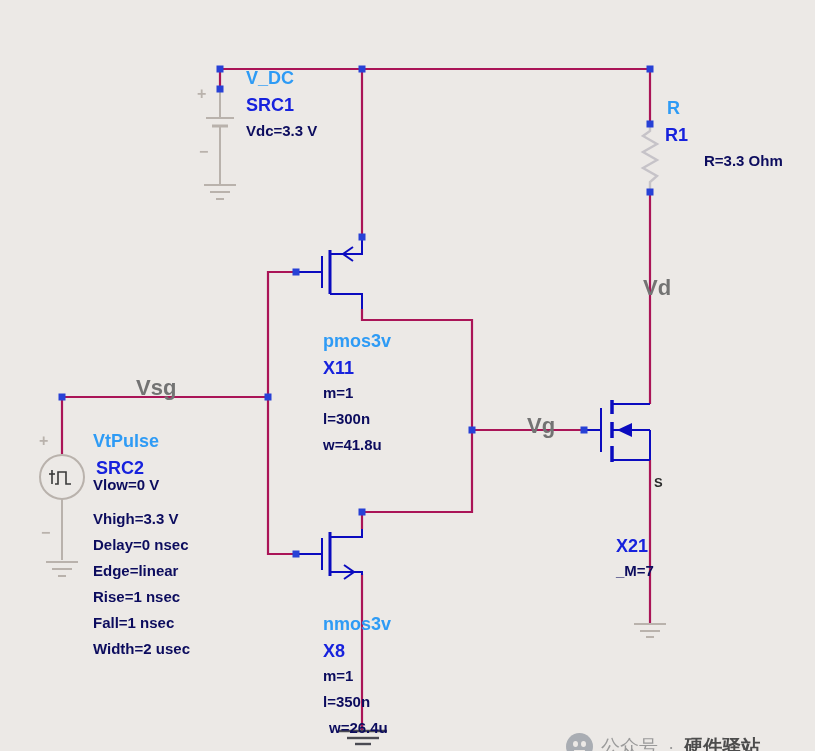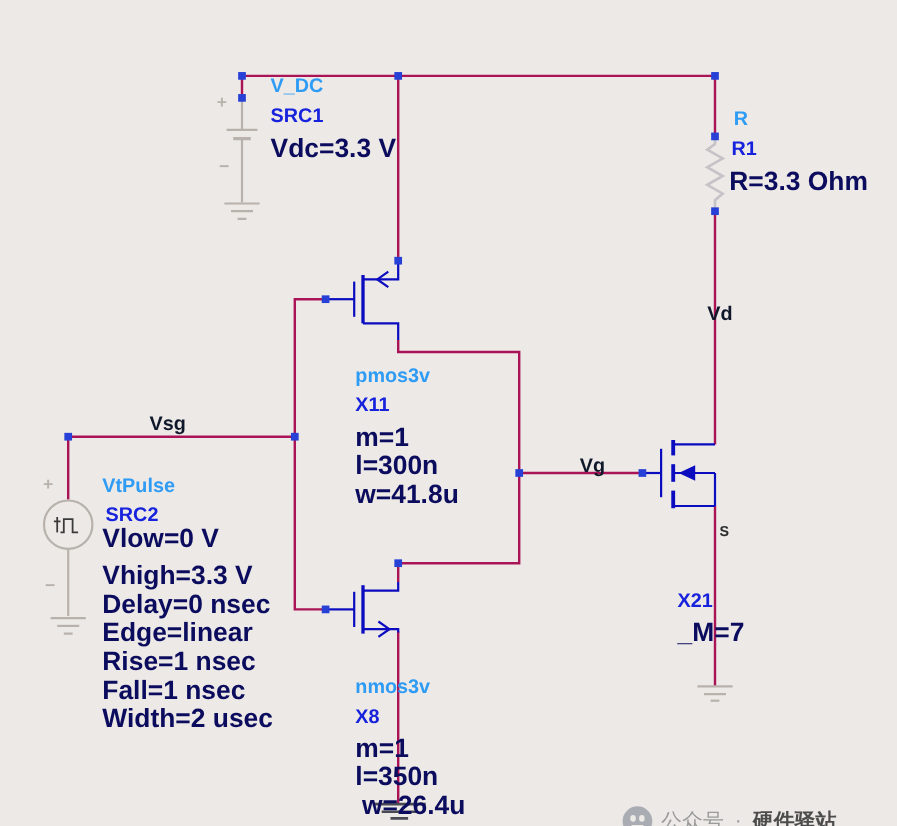--- a/index.html
+++ b/index.html
@@ -2,25 +2,25 @@
 <html><head>
 <meta charset="utf-8">
 <style>
   * { margin:0; padding:0; box-sizing:border-box; }
   html,body { background:#ece9e6; }
   .canvas {
     position:relative; width:815px; height:751px; background:#ece9e6;
     overflow:hidden; font-family:"Liberation Sans", sans-serif; font-weight:bold;margin-top:32px;
   }
   svg.layer { position:absolute; left:0; top:0; }
-  .t { position:absolute; white-space:nowrap; font-size:24px; font-weight:bold; }
+  .t { position:absolute; white-space:nowrap; font-size:15px; font-weight:bold; }
   .type  { color:#2e9bf5; font-size:18px; }
   .inst  { color:#1722dd; font-size:18px; }
   .param { color:#0c0c5e; }
-  .net   { color:#0f172a; font-size:18px; }
+  .net   { color:#737373; font-size:22px; }
   .pin-label { color:#2b2b2b; font-size:13px; }
   .sign  { position:absolute; color:#b9b2ac; font-size:16px; font-weight:bold; }
   .watermark { position:absolute; left:566px; top:701px; display:flex; align-items:center; gap:8px; }
   .wm-icon { width:27px; height:27px; border-radius:50%; background:#a9adb3; position:relative; flex:0 0 auto; }
   .wm-icon .eye { position:absolute; width:5px; height:6px; border-radius:50%; background:#ece9e6; }
   .wm-icon .eye.l { left:7px; top:8px; }
   .wm-icon .eye.r { left:15px; top:8px; }
   .wm-icon .mouth { position:absolute; left:8px; top:17px; width:11px; height:4px; border-radius:0 0 8px 8px; background:#ece9e6; }
   .wm-text  { color:#9a9a9a; font-size:19px; font-weight:400; }
   .wm-sep   { color:#9a9a9a; font-size:19px; font-weight:400; padding:0 2px; }
@@ -141,21 +141,21 @@
   </svg>
 
   <div class="t type" style="left:246px;top:36px">V_DC</div>
   <div class="t inst" style="left:246px;top:63px">SRC1</div>
   <div class="t param" style="left:246px;top:90px">Vdc=3.3 V</div>
   <div class="sign" style="left:197px;top:53px">+</div>
   <div class="sign" style="left:199px;top:111px">−</div>
 
   <div class="t type" style="left:667px;top:66px">R</div>
   <div class="t inst" style="left:665px;top:93px">R1</div>
-  <div class="t param" style="left:663px;top:120px">R=3.3 Ohm</div>
+  <div class="t param" style="left:704px;top:120px">R=3.3 Ohm</div>
 
   <div class="t net" style="left:643px;top:243px">Vd</div>
   <div class="t net" style="left:136px;top:343px">Vsg</div>
   <div class="t net" style="left:527px;top:381px">Vg</div>
 
   <div class="t type" style="left:323px;top:299px">pmos3v</div>
   <div class="t inst" style="left:323px;top:326px">X11</div>
   <div class="t param" style="left:323px;top:352px">m=1</div>
   <div class="t param" style="left:323px;top:378px">l=300n</div>
   <div class="t param" style="left:323px;top:404px">w=41.8u</div>

